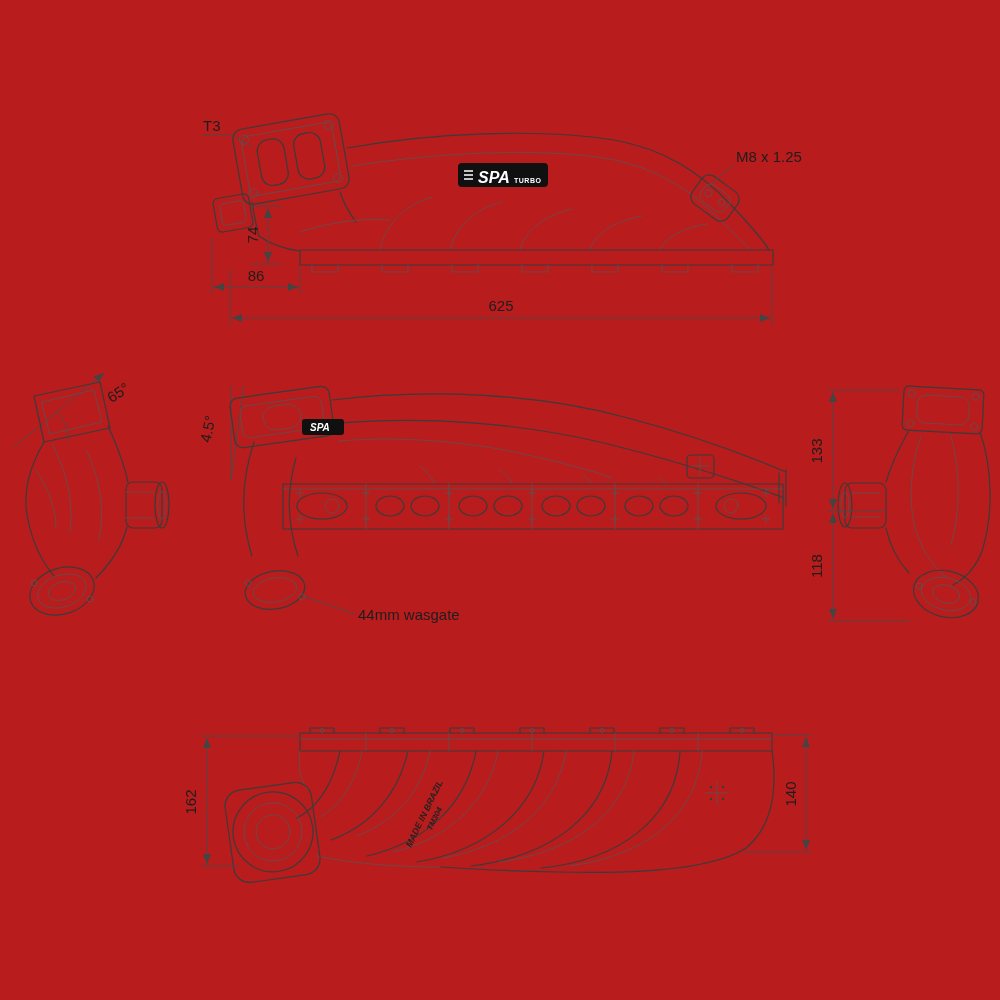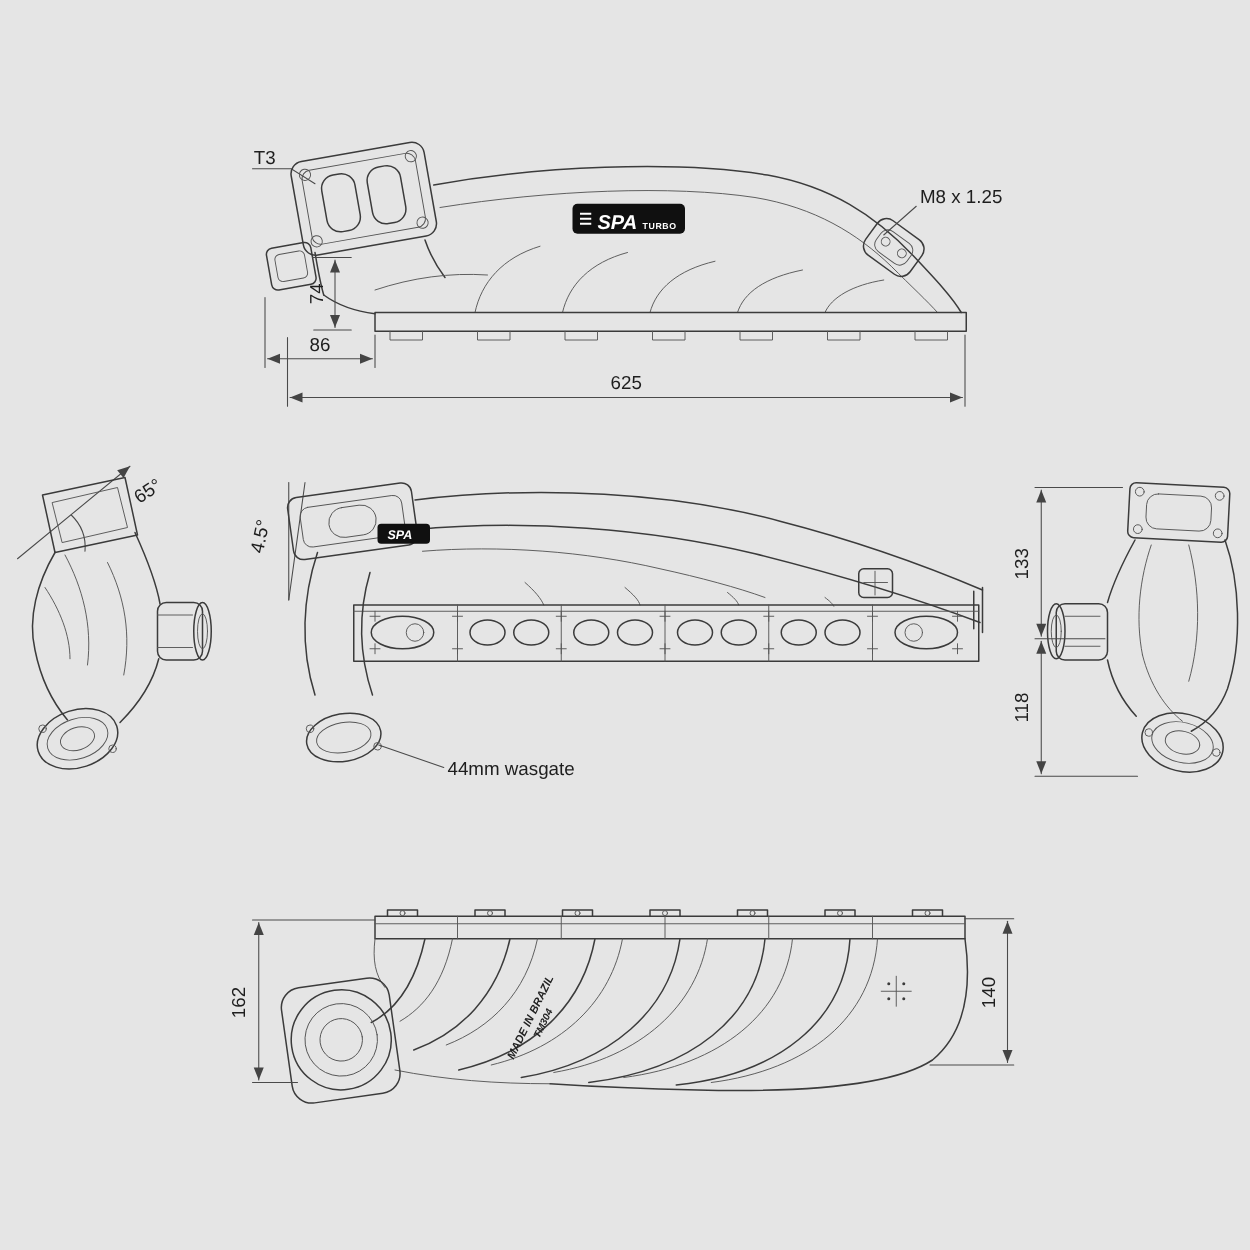--- a/index.html
+++ b/index.html
@@ -1,16 +1,16 @@
 <!DOCTYPE html>
 <html><head>
 <meta charset="utf-8">
 <style>
   html,body{margin:0;padding:0;background:#ffffff;}
-  .canvas{position:relative;width:1000px;height:1000px;background:#e5e5e5;overflow:hidden;}
+  .canvas{position:relative;width:1000px;height:1000px;background:#b91c1c;overflow:hidden;}
   svg{display:block;}
   .ln{fill:none;stroke:#3b3b3b;stroke-width:1.2;stroke-linecap:round;stroke-linejoin:round;}
   .lt{fill:none;stroke:#555555;stroke-width:0.75;stroke-linecap:round;stroke-linejoin:round;}
   .dim{fill:none;stroke:#4a4a4a;stroke-width:0.85;stroke-linecap:round;}
   text{font-family:"Liberation Sans",sans-serif;}
   .dimtxt{font-size:15px;fill:#1e1e1e;}
   .lbl{font-size:15px;fill:#1e1e1e;}
   .logo-main{font-style:italic;font-weight:700;font-size:16px;fill:#ffffff;}
   .logo-sub{font-weight:700;font-size:7px;fill:#ffffff;letter-spacing:.5px;}
   .logo-mini{font-style:italic;font-weight:700;font-size:10px;fill:#ffffff;}

